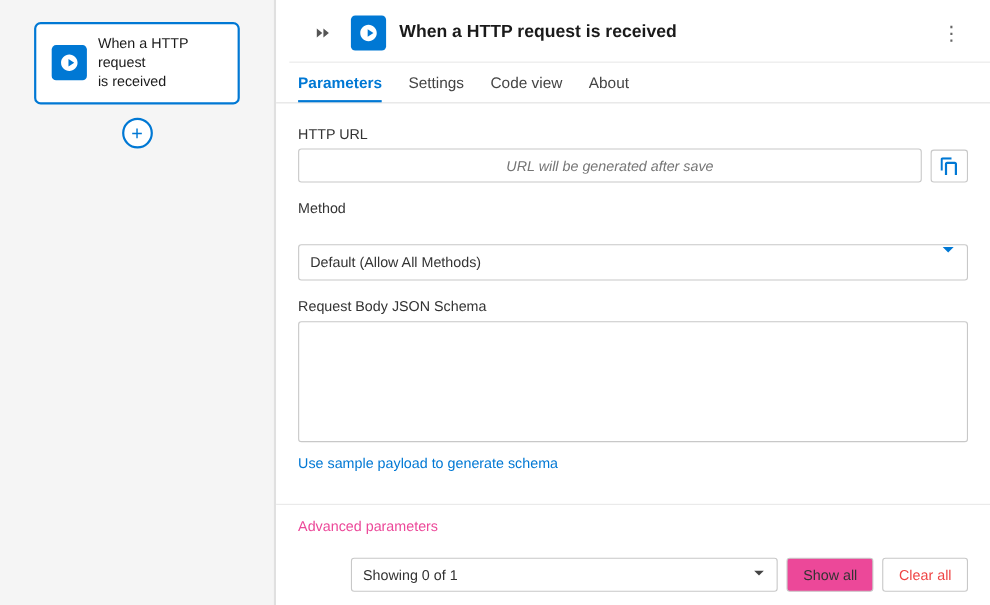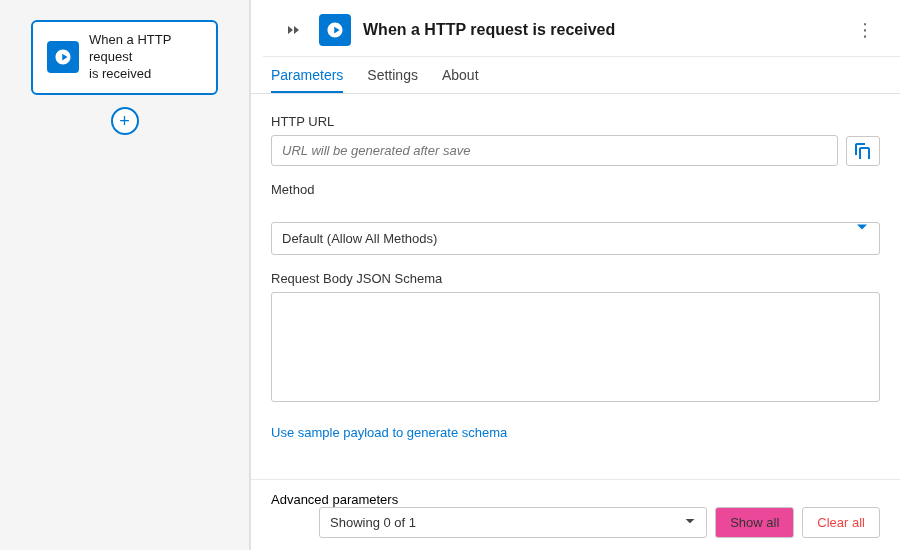--- a/index.html
+++ b/index.html
@@ -159,21 +159,21 @@
       font-size: 14px;
       color: #444;
       cursor: pointer;
       border-bottom: 2px solid transparent;
       text-decoration: none;
     }
 
     .tab.active {
       color: #0078d4;
       border-bottom: 2px solid #0078d4;
-      font-weight: 400;
+      font-weight: 700;
     }
 
     
     .panel-content {
       flex: 1;
       overflow-y: auto;
       padding: 20px 20px 0 20px;
     }
 
     .field-group {
@@ -196,20 +196,21 @@
     .url-input {
       flex: 1;
       border: 1px solid #c8c8c8;
       border-radius: 3px;
       padding: 7px 10px;
       font-size: 13px;
       color: #999;
       font-style: italic;
       background: #fff;
       outline: none;
+      text-align: center;
     }
 
     .copy-btn {
       background: none;
       border: 1px solid #c8c8c8;
       border-radius: 3px;
       padding: 6px 8px;
       cursor: pointer;
       color: #0078d4;
       display: flex;
@@ -269,34 +270,34 @@
       outline: none;
       font-family: inherit;
     }
 
     .schema-link {
       color: #0078d4;
       font-size: 13px;
       cursor: pointer;
       text-decoration: none;
       display: inline-block;
-      margin-top: 20px;
+      margin-top: 8px;
     }
 
     
     .panel-footer {
       border-top: 1px solid #e8e8e8;
       padding: 12px 20px;
       background: #fff;
     }
 
     .advanced-label {
       font-size: 13px;
-      color: #000000;
-      margin-bottom: 0;
+      color: #ec4899;
+      margin-bottom: 21px;
     }
 
     .advanced-row {
       display: flex;
       align-items: center;
       gap: 8px;
     }
 
     .advanced-select-wrapper {
       position: relative;
@@ -386,20 +387,21 @@
         <path d="M12 2C6.477 2 2 6.477 2 12s4.477 10 10 10 10-4.477 10-10S17.523 2 12 2zm-1 14.5v-9l7 4.5-7 4.5z"></path>
       </svg>
     </div>
     <span class="panel-title">When a HTTP request is received</span>
     <button class="more-btn">⋮</button>
   </div>
 
   <div class="tabs">
     <span class="tab active">Parameters</span>
     <span class="tab">Settings</span>
+    <span class="tab">Code view</span>
     <span class="tab">About</span>
   </div>
 
   <div class="panel-content">
 
     <div class="field-group">
       <div class="field-label">HTTP URL</div>
       <div class="url-field-wrapper">
         <input type="text" class="url-input" readonly="" placeholder="URL will be generated after save" style="">
         <button class="copy-btn">

